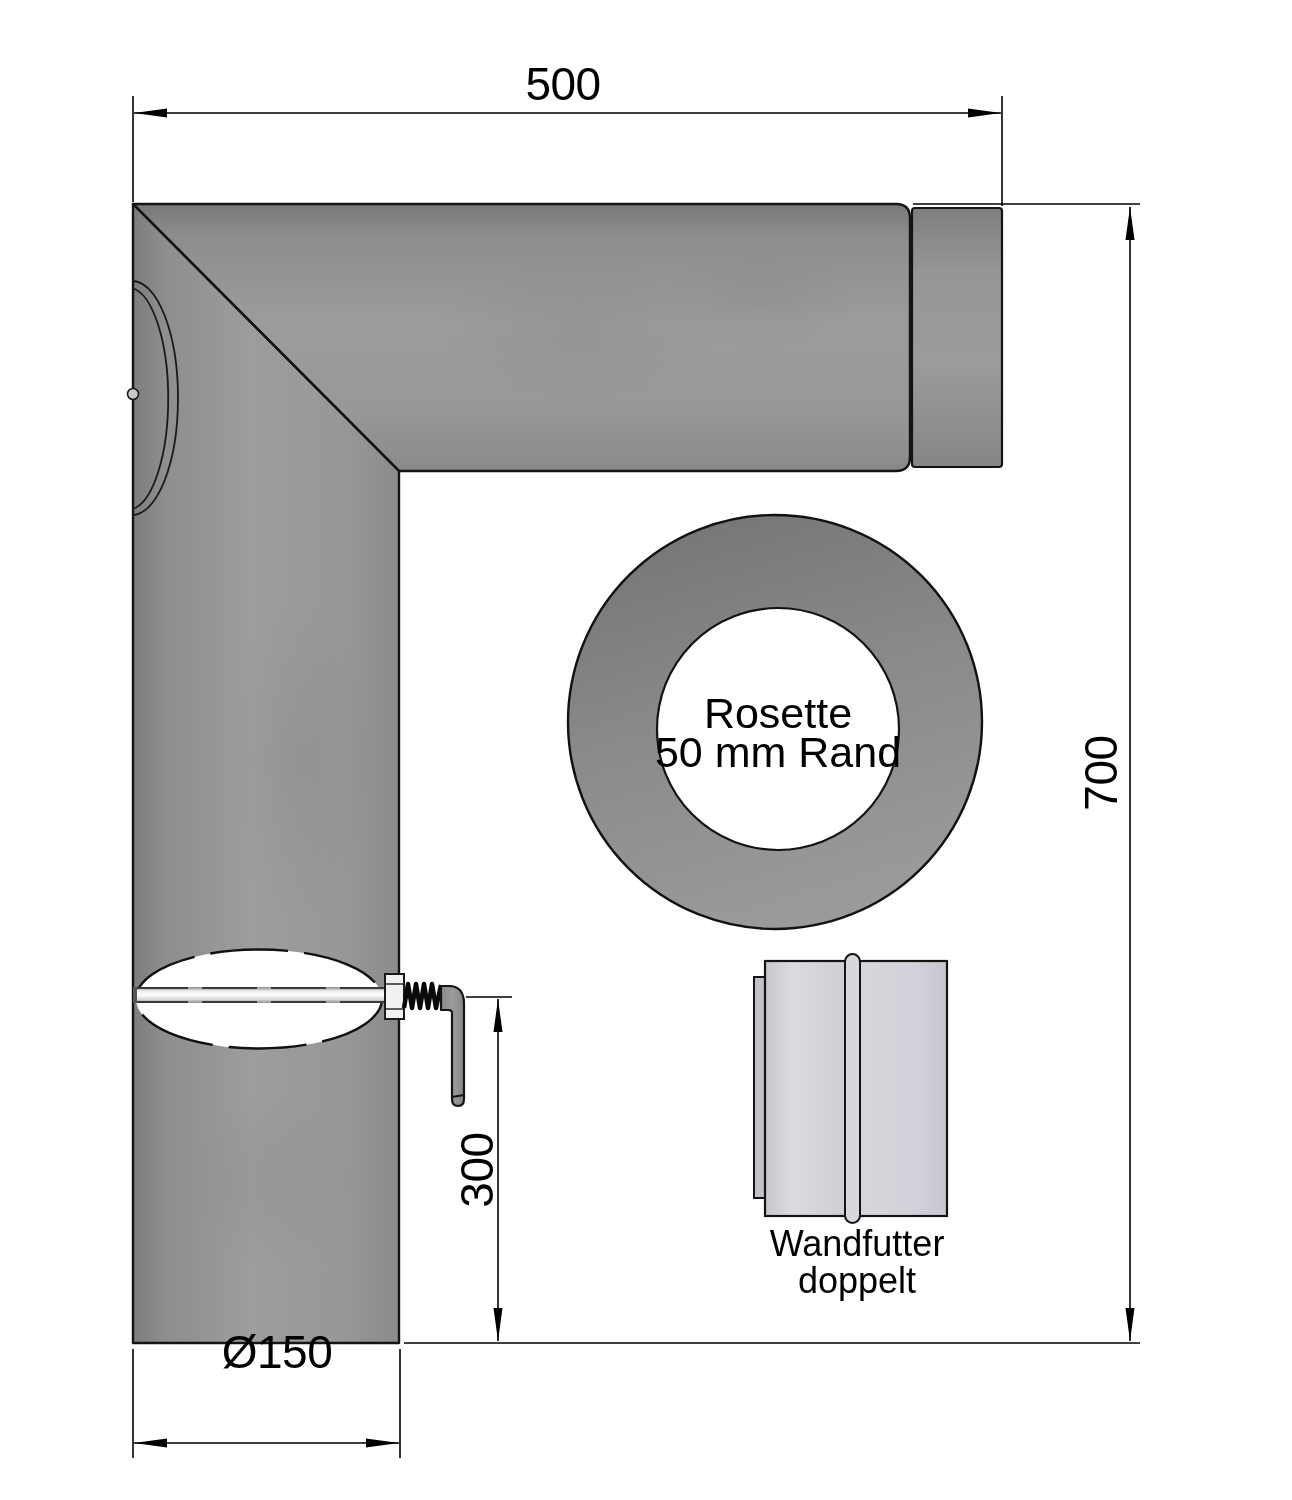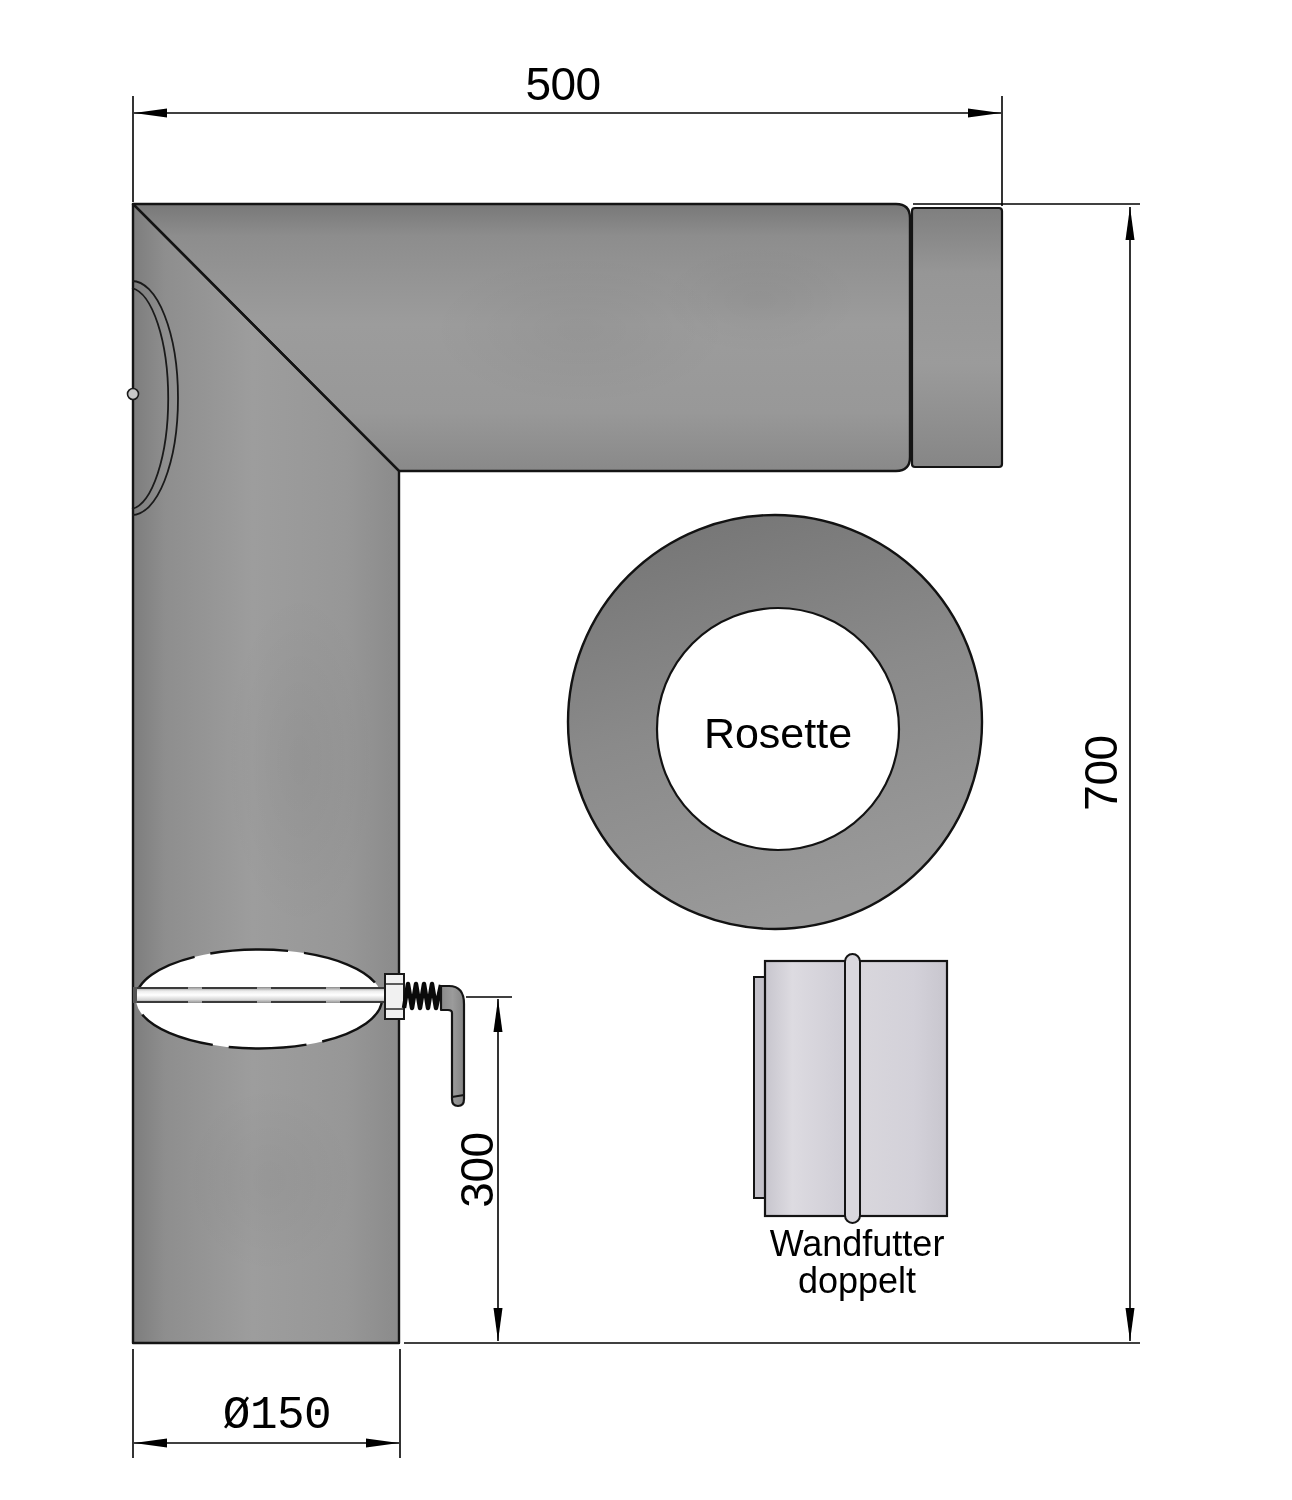--- a/index.html
+++ b/index.html
@@ -185,24 +185,25 @@
       <line x1="134" y1="1443" x2="399" y2="1443" marker-start="url(#arrowTip)" marker-end="url(#arrowTip)"></line>
     </g>
   </svg>
 
   <div class="lbl dim-num" style="left:563px; top:84px;">500</div>
 
   <div class="lbl dim-num vertical" style="left:1101px; top:773px;">700</div>
 
   <div class="lbl dim-num vertical" style="left:477px; top:1170px;">300</div>
 
-  <div class="lbl dim-num" style="left:277px; top:1416px;font-family:Liberation Mono, monospace;">Ø150</div>
+  <div class="lbl dim-num" style="left:277px; top:1352px;">Ø150</div>
 
   <div class="lbl part-label" style="left:778px; top:733px;">
     <span class="line">Rosette</span>
+    <span class="line">50 mm Rand</span>
   </div>
 
   <div class="lbl sleeve-label" style="left:857px; top:1262px;">
     <span class="line">Wandfutter</span>
     <span class="line">doppelt</span>
   </div>
 
 </div>
 
 </body></html>

